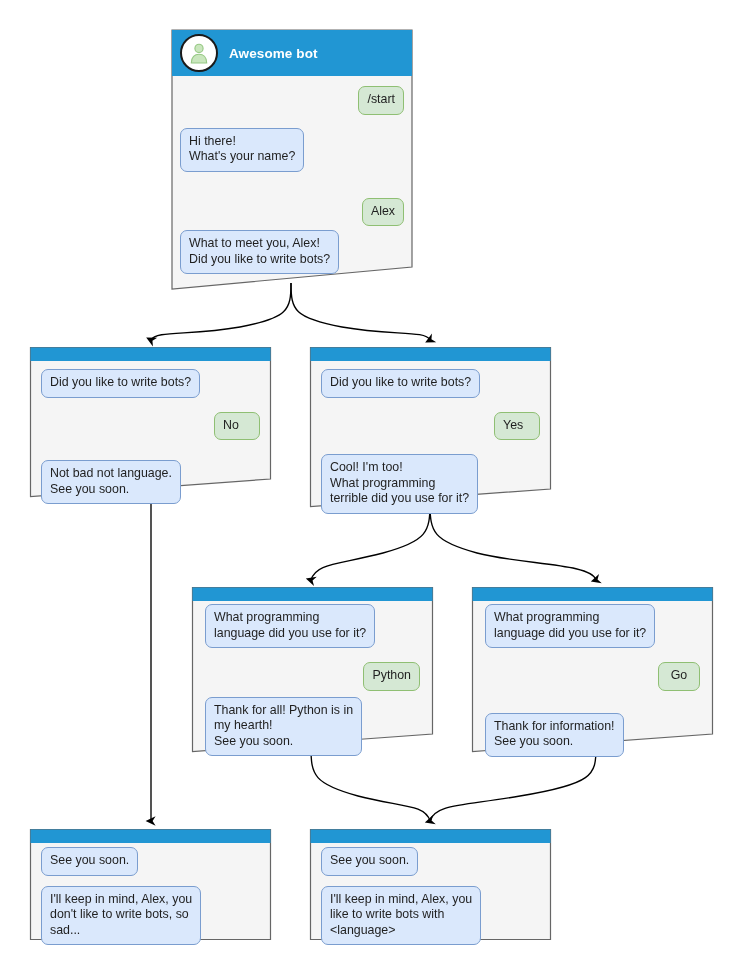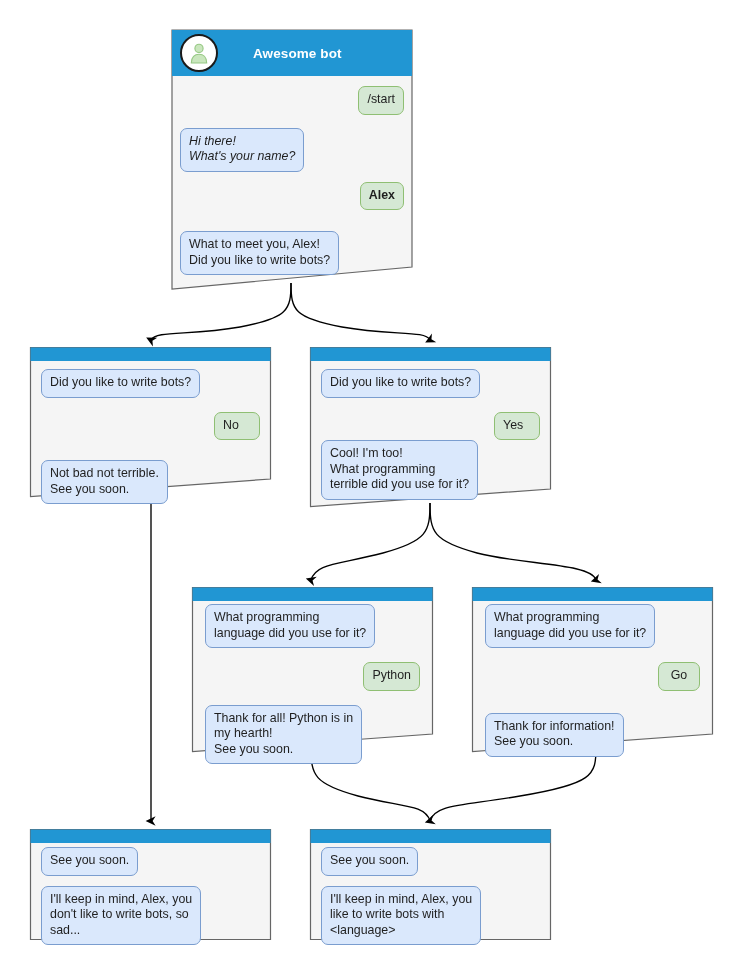--- a/index.html
+++ b/index.html
@@ -61,21 +61,20 @@
     left: 0;
     top: 0;
     width: 100%;
     box-sizing: border-box;
     display: flex;
     align-items: center;
     color: #ffffff;
     font-weight: bold;
     font-size: 13.5px;
     letter-spacing: 0.1px;
-    gap: 24px;
   }
   .node.root .phone-header {
     height: 46px;
     padding-left: 8px;
   }
   .avatar {
     width: 38px;
     height: 38px;
     border-radius: 50%;
     background: #ffffff;
@@ -163,70 +162,70 @@
         <span class="avatar">
           <svg width="24" height="24" viewBox="0 0 24 24" aria-hidden="true">
             <circle cx="12" cy="7.4" r="4.1" fill="#c9e6bd" stroke="#96c884" stroke-width="1.1"></circle>
             <path d="M4.3,22 C4.3,16.2 7.7,13.2 12,13.2 C16.3,13.2 19.7,16.2 19.7,22 Z" fill="#c9e6bd" stroke="#96c884" stroke-width="1.1"></path>
           </svg>
         </span>
         <span class="header-title">Awesome bot</span>
       </div>
       <div class="messages" style="top:48px; padding-left:11px; padding-right:11px;">
         <div class="bubble user" style="margin-bottom:13px;">/start</div>
-        <div class="bubble bot" style="margin-bottom:10px;font-style:italic;">Hi there!
+        <div class="bubble bot" style="margin-bottom:26px;">Hi there!
 What's your name?</div>
-        <div class="bubble user" style="margin-bottom:21px;font-weight:bold;">Alex</div>
+        <div class="bubble user" style="margin-bottom:4px;">Alex</div>
         <div class="bubble bot">What to meet you, Alex!
 Did you like to write bots?</div>
       </div>
     </div>
   </div>
 
   <div class="node small" style="left:29px; top:346px; width:243px; height:152px;">
     <svg class="node-shape" viewBox="0 0 243 152" preserveAspectRatio="none">
       <path d="M1.5,1.5 L241.5,1.5 L241.5,133 L1.5,150.5 Z" fill="#f5f5f5" stroke="#666666" stroke-width="1.2"></path>
       <path d="M1.5,1.5 L241.5,1.5 L241.5,15 L1.5,15 Z" fill="#2196d3" stroke="none"></path>
     </svg>
     <div class="node-inner">
       <div class="messages" style="top:15px; padding-left:12px; padding-right:12px; padding-top:8px;">
         <div class="bubble bot" style="margin-bottom:14px;">Did you like to write bots?</div>
         <div class="bubble user" style="margin-bottom:20px; min-width:46px;">No</div>
-        <div class="bubble bot">Not bad not terrible.
+        <div class="bubble bot">Not bad not language.
 See you soon.</div>
       </div>
     </div>
   </div>
 
   <div class="node small" style="left:309px; top:346px; width:243px; height:162px;">
     <svg class="node-shape" viewBox="0 0 243 162" preserveAspectRatio="none">
       <path d="M1.5,1.5 L241.5,1.5 L241.5,143 L1.5,160.5 Z" fill="#f5f5f5" stroke="#666666" stroke-width="1.2"></path>
       <path d="M1.5,1.5 L241.5,1.5 L241.5,15 L1.5,15 Z" fill="#2196d3" stroke="none"></path>
     </svg>
     <div class="node-inner">
       <div class="messages" style="top:15px; padding-left:12px; padding-right:12px; padding-top:8px;">
         <div class="bubble bot" style="margin-bottom:14px;">Did you like to write bots?</div>
-        <div class="bubble user" style="min-width:46px;">Yes</div>
+        <div class="bubble user" style="margin-bottom:14px; min-width:46px;">Yes</div>
         <div class="bubble bot">Cool! I'm too!
 What programming
 terrible did you use for it?</div>
       </div>
     </div>
   </div>
 
   <div class="node small" style="left:191px; top:586px; width:243px; height:167px;">
     <svg class="node-shape" viewBox="0 0 243 167" preserveAspectRatio="none">
       <path d="M1.5,1.5 L241.5,1.5 L241.5,148 L1.5,165.5 Z" fill="#f5f5f5" stroke="#666666" stroke-width="1.2"></path>
       <path d="M1.5,1.5 L241.5,1.5 L241.5,15 L1.5,15 Z" fill="#2196d3" stroke="none"></path>
     </svg>
     <div class="node-inner">
       <div class="messages" style="top:15px; padding-left:14px; padding-right:14px; padding-top:3px;">
         <div class="bubble bot" style="margin-bottom:14px;">What programming
 language did you use for it?</div>
-        <div class="bubble user" style="margin-bottom:14px;">Python</div>
+        <div class="bubble user" style="margin-bottom:6px;">Python</div>
         <div class="bubble bot">Thank for all! Python is in
 my hearth!
 See you soon.</div>
       </div>
     </div>
   </div>
 
   <div class="node small" style="left:471px; top:586px; width:243px; height:167px;">
     <svg class="node-shape" viewBox="0 0 243 167" preserveAspectRatio="none">
       <path d="M1.5,1.5 L241.5,1.5 L241.5,148 L1.5,165.5 Z" fill="#f5f5f5" stroke="#666666" stroke-width="1.2"></path>

